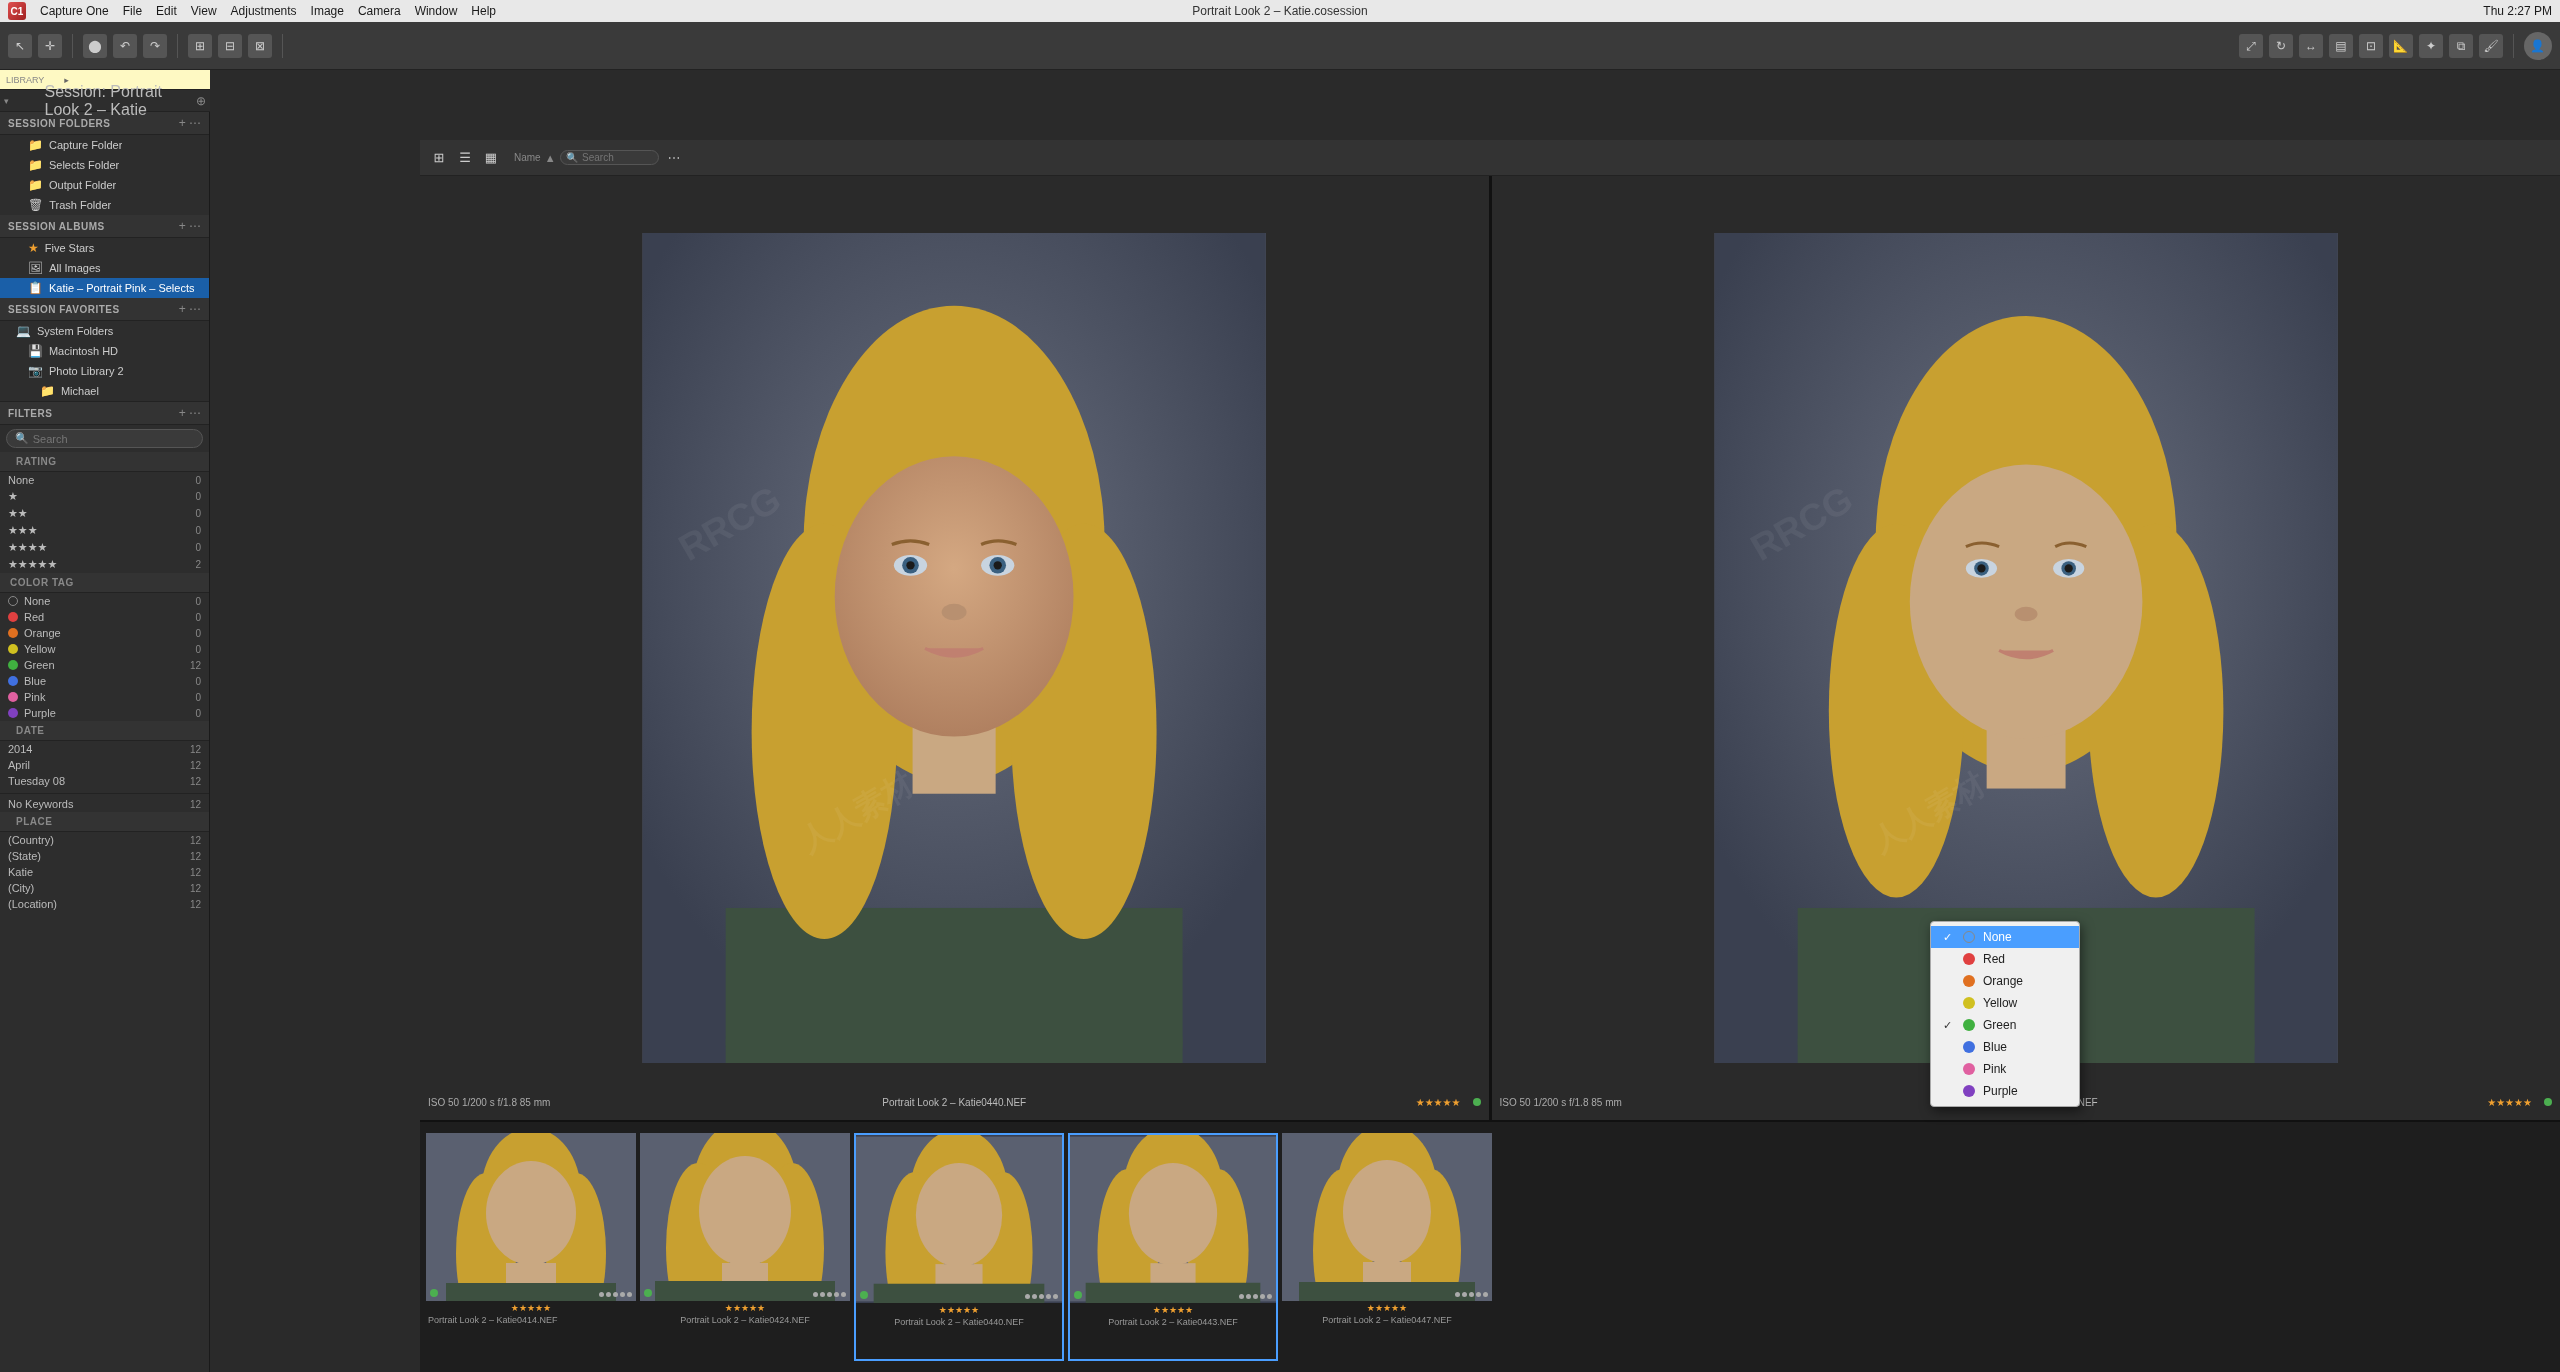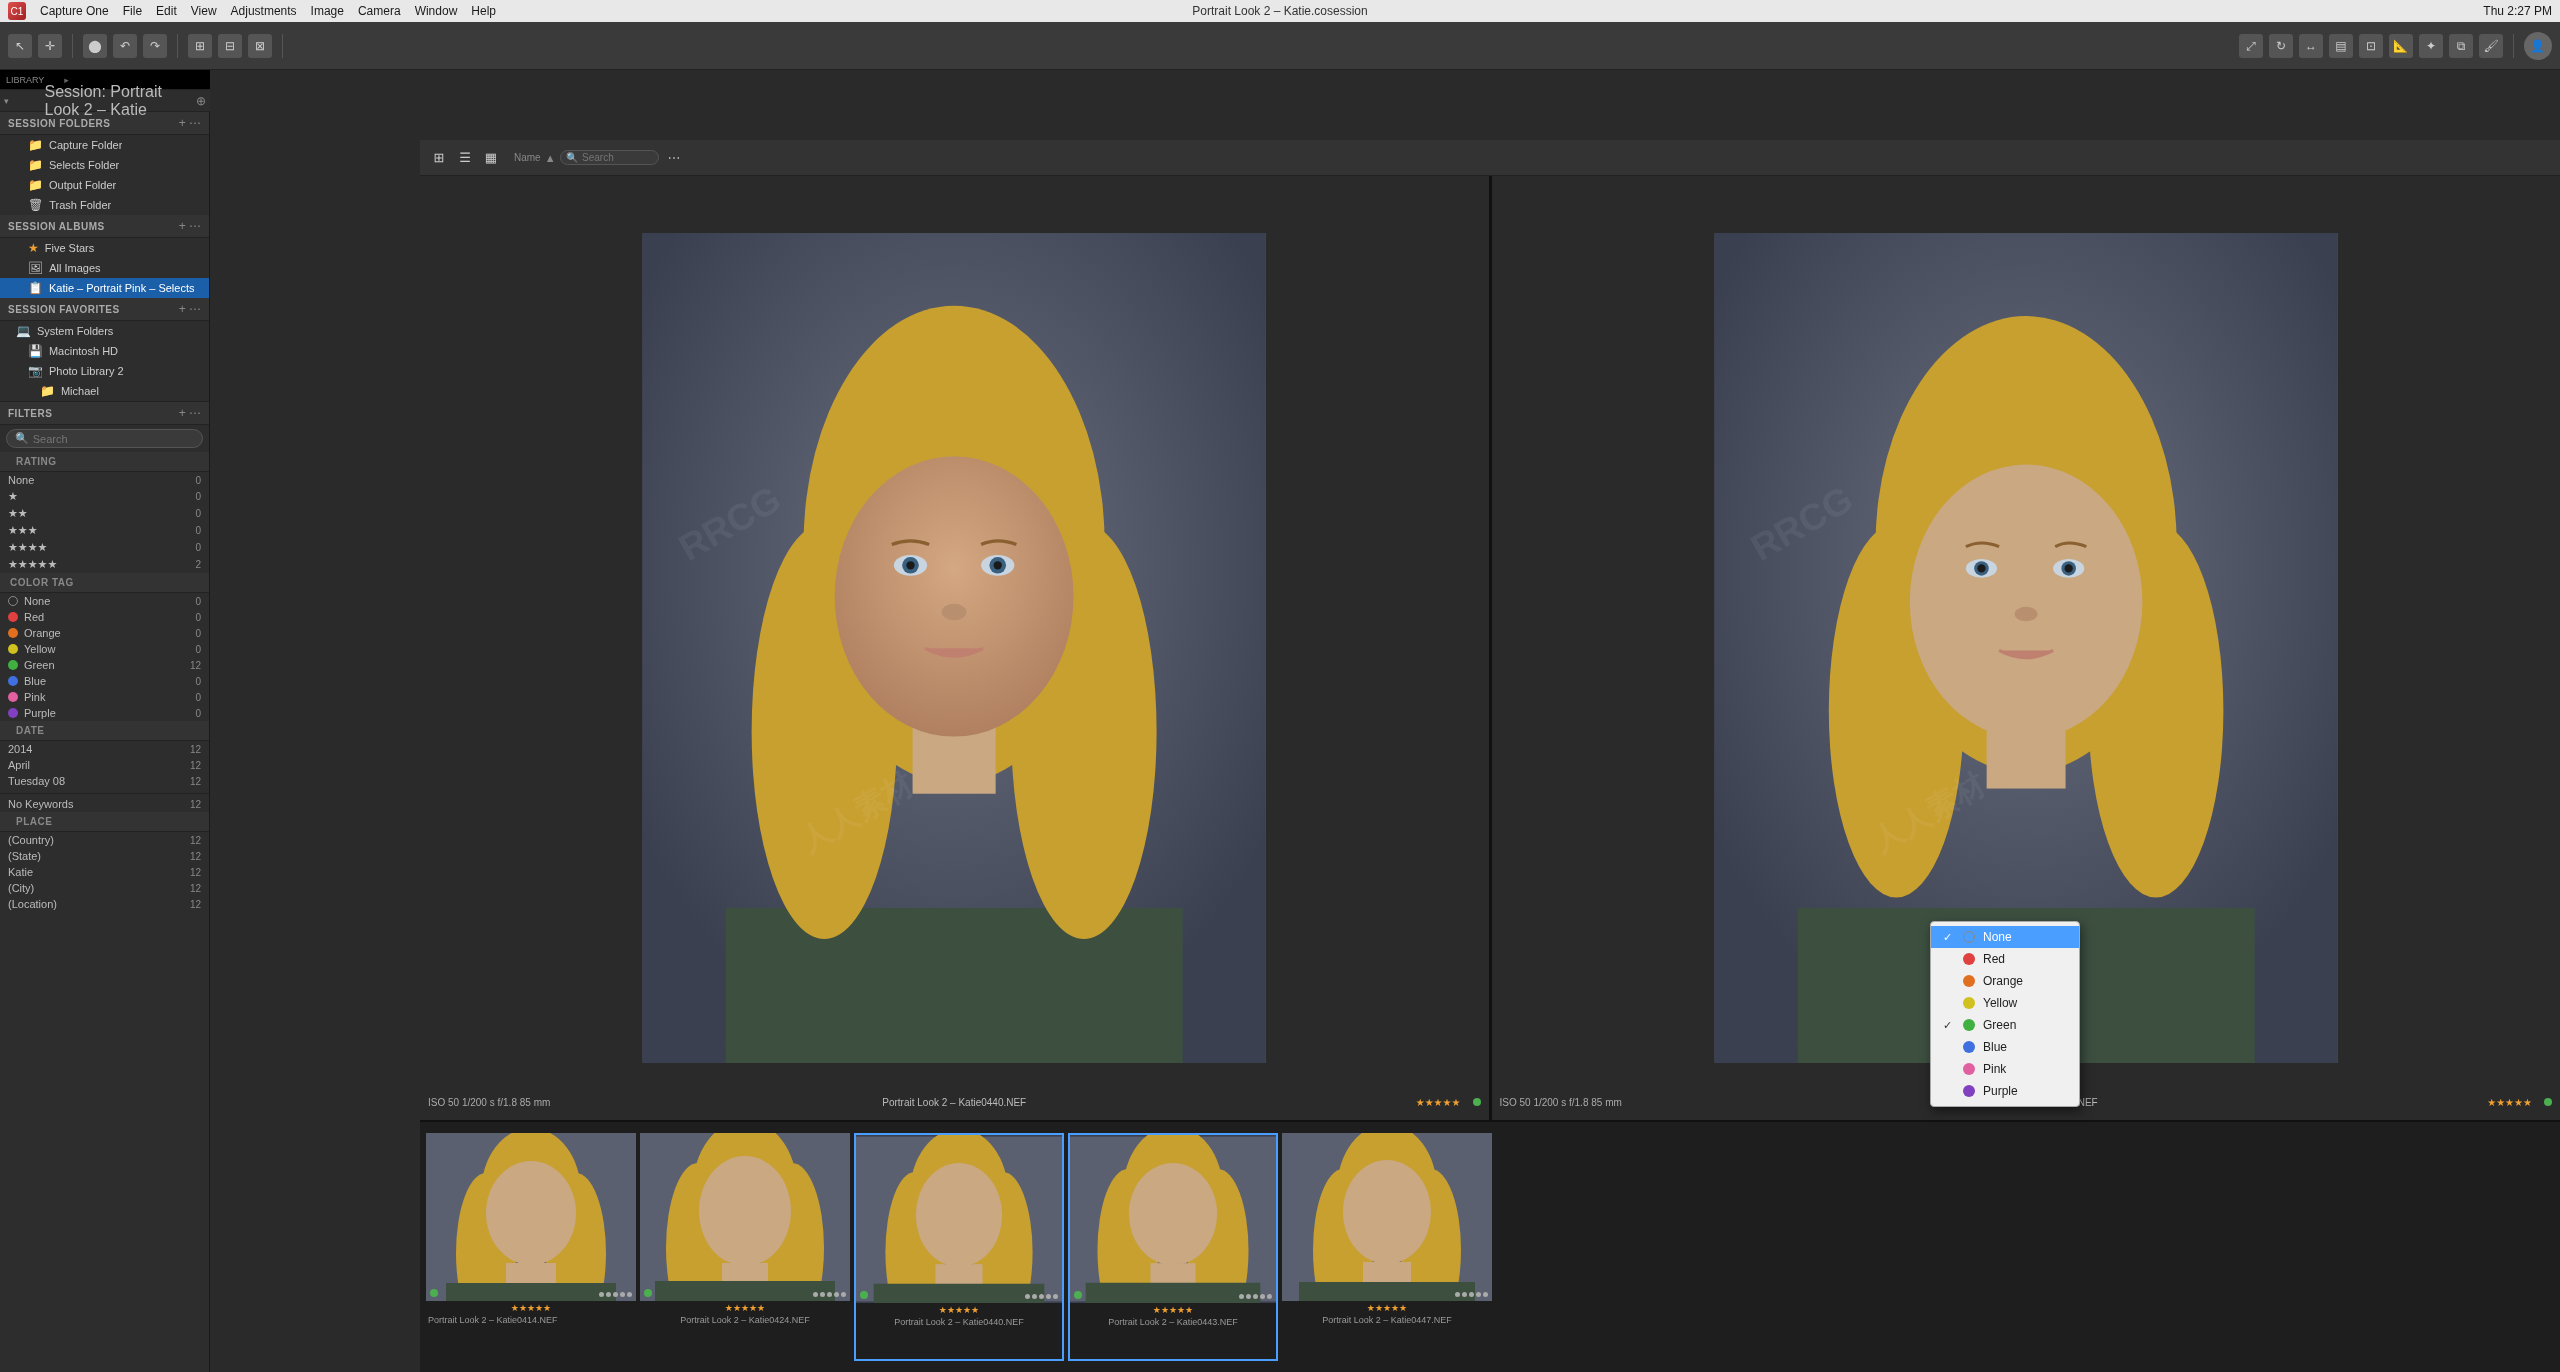--- a/index.html
+++ b/index.html
@@ -275,21 +275,21 @@
       color: #ccc;
       font-size: 10px;
       width: 80px;
     }
 
   </style>
 </head>
 <body>
 
 <div id="menubar">
-  <div style="width:18px;height:18px;background:linear-gradient(135deg,#e05050,#a02020);border-radius:3px;display:flex;align-items:center;justify-content:center;color:#fff;font-size:10px;font-weight:normal;">C1</div>
+  <div style="width:18px;height:18px;background:linear-gradient(135deg,#e05050,#a02020);border-radius:3px;display:flex;align-items:center;justify-content:center;color:#fff;font-size:10px;font-weight:bold;">C1</div>
   <span class="menu-item">Capture One</span>
   <span class="menu-item">File</span>
   <span class="menu-item">Edit</span>
   <span class="menu-item">View</span>
   <span class="menu-item">Adjustments</span>
   <span class="menu-item">Image</span>
   <span class="menu-item">Camera</span>
   <span class="menu-item">Window</span>
   <span class="menu-item">Help</span>
   <span style="position:absolute;left:50%;transform:translateX(-50%);font-size:12px;color:#333;">Portrait Look 2 – Katie.cosession</span>
@@ -318,21 +318,21 @@
     <div class="toolbar-btn">⊡</div>
     <div class="toolbar-btn">📐</div>
     <div class="toolbar-btn">✦</div>
     <div class="toolbar-btn">⧉</div>
     <div class="toolbar-btn">🖌</div>
     <div class="toolbar-sep"></div>
     <div class="toolbar-btn" style="width:28px;height:28px;background:#666;border-radius:50%;">👤</div>
   </div>
 </div>
 
-<div style="position:absolute;top:70px;left:0;width:210px;height:20px;background:#000000;border-bottom:1px solid #222;z-index:95;display:flex;align-items:center;padding:0 6px;gap:20px;">
+<div style="position:absolute;top:70px;left:0;width:210px;height:20px;background:#fef9c3;border-bottom:1px solid #222;z-index:95;display:flex;align-items:center;padding:0 6px;gap:20px;">
   <span style="font-size:9px;color:#888;">LIBRARY</span>
   <span style="font-size:9px;color:#666;">▸</span>
 </div>
 
 <div style="position:absolute;top:90px;left:0;width:210px;height:22px;background:#2d2d2d;border-bottom:1px solid #222;z-index:95;display:flex;align-items:center;padding:0 4px;gap:4px;">
   <span style="font-size:9px;color:#888;">▾</span>
   <span style="font-size:16px;color:#bbb;margin-left:32px;">Session: Portrait Look 2 – Katie</span>
   <span style="margin-left:auto;font-size:12px;color:#888;cursor:pointer;">⊕</span>
 </div>
 

